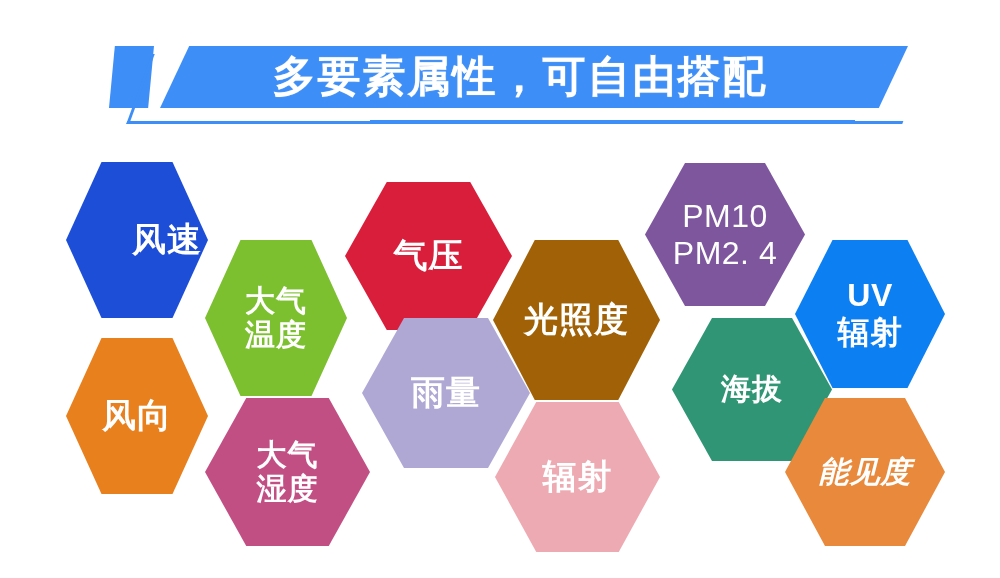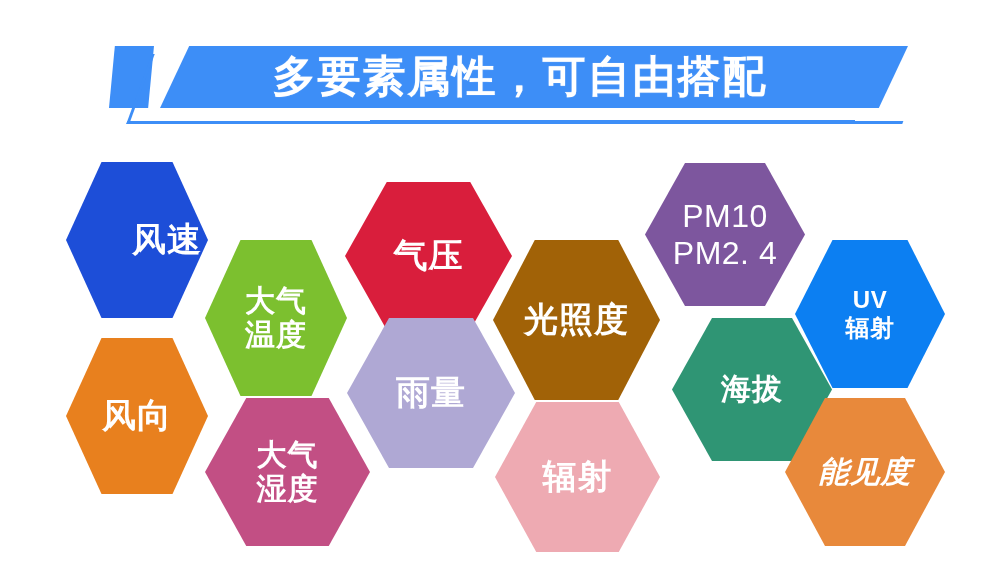--- a/index.html
+++ b/index.html
@@ -105,21 +105,21 @@
     display: block;
     width: 100%;
     padding: 0 6px;
     box-sizing: border-box;
     white-space: pre-line;
   }
   
   .lbl-cn { font-size: 34px; letter-spacing: 1px; }
   .lbl-cn-sm { font-size: 30px; letter-spacing: 1px; }
   .lbl-latin { font-size: 32px; font-weight: normal; letter-spacing: 0.5px; }
-  .lbl-mixed { font-size: 24px; letter-spacing: 0.5px; }
+  .lbl-mixed { font-size: 32px; letter-spacing: 0.5px; }
 </style>
 </head>
 <body>
 
 <div id="banner">
   <div class="banner-bar-accent"></div>
   <div class="banner-outline"></div>
   <div class="banner-bar-main"></div>
   <div class="banner-underline"></div>
   <div class="banner-title">多要素属性，可自由搭配</div>
@@ -136,21 +136,21 @@
       <span class="hex-label lbl-cn-sm">大气
 温度</span>
     </div>
     <div class="hex" style="left: 205px; top: 258px; width: 165px; height: 148px; background: rgb(194, 79, 132);">
       <span class="hex-label lbl-cn-sm">大气
 湿度</span>
     </div>
     <div class="hex" style="left: 345px; top: 22px; width: 167px; height: 148px; background: rgb(217, 30, 60); margin-top: 20px;">
       <span class="hex-label lbl-cn">气压</span>
     </div>
-    <div class="hex" style="left: 347px; top: 178px; width: 168px; height: 150px; background: rgb(175, 168, 212);">
+    <div class="hex" style="left: 362px; top: 178px; width: 168px; height: 150px; background: rgb(175, 168, 212);">
       <span class="hex-label lbl-cn">雨量</span>
     </div>
     <div class="hex" style="left: 493px; top: 100px; width: 167px; height: 160px; background: #a16207;">
       <span class="hex-label lbl-cn">光照度</span>
     </div>
     <div class="hex" style="left: 495px; top: 262px; width: 165px; height: 150px; background: rgb(238, 170, 178);">
       <span class="hex-label lbl-cn">辐射</span>
     </div>
     <div class="hex" style="left: 645px; top: 23px; width: 160px; height: 143px; background: rgb(125, 86, 158);">
       <span class="hex-label lbl-latin">PM10

